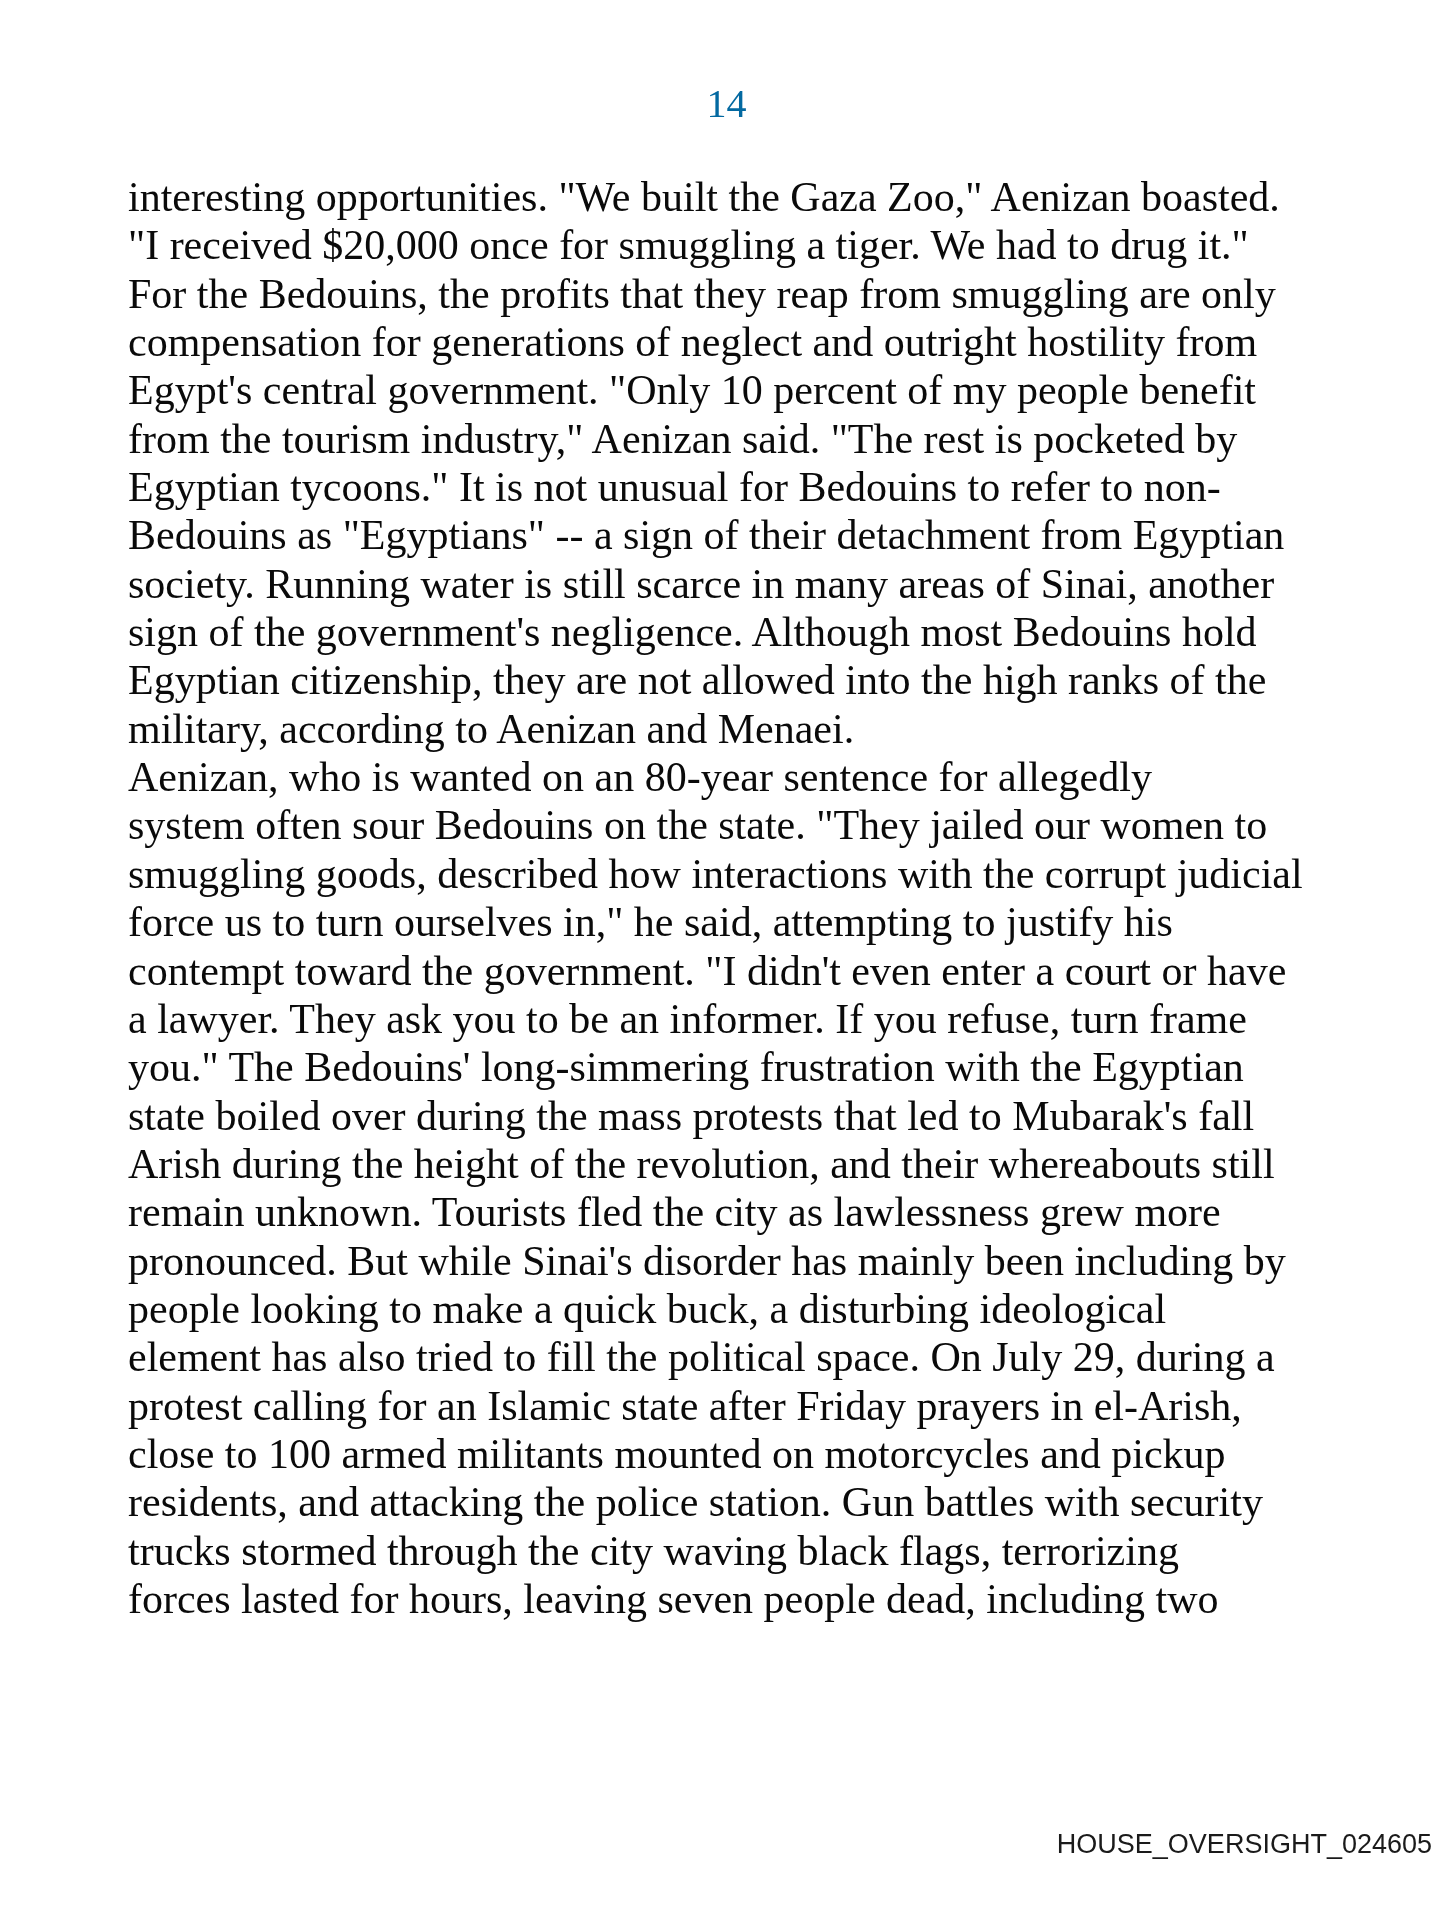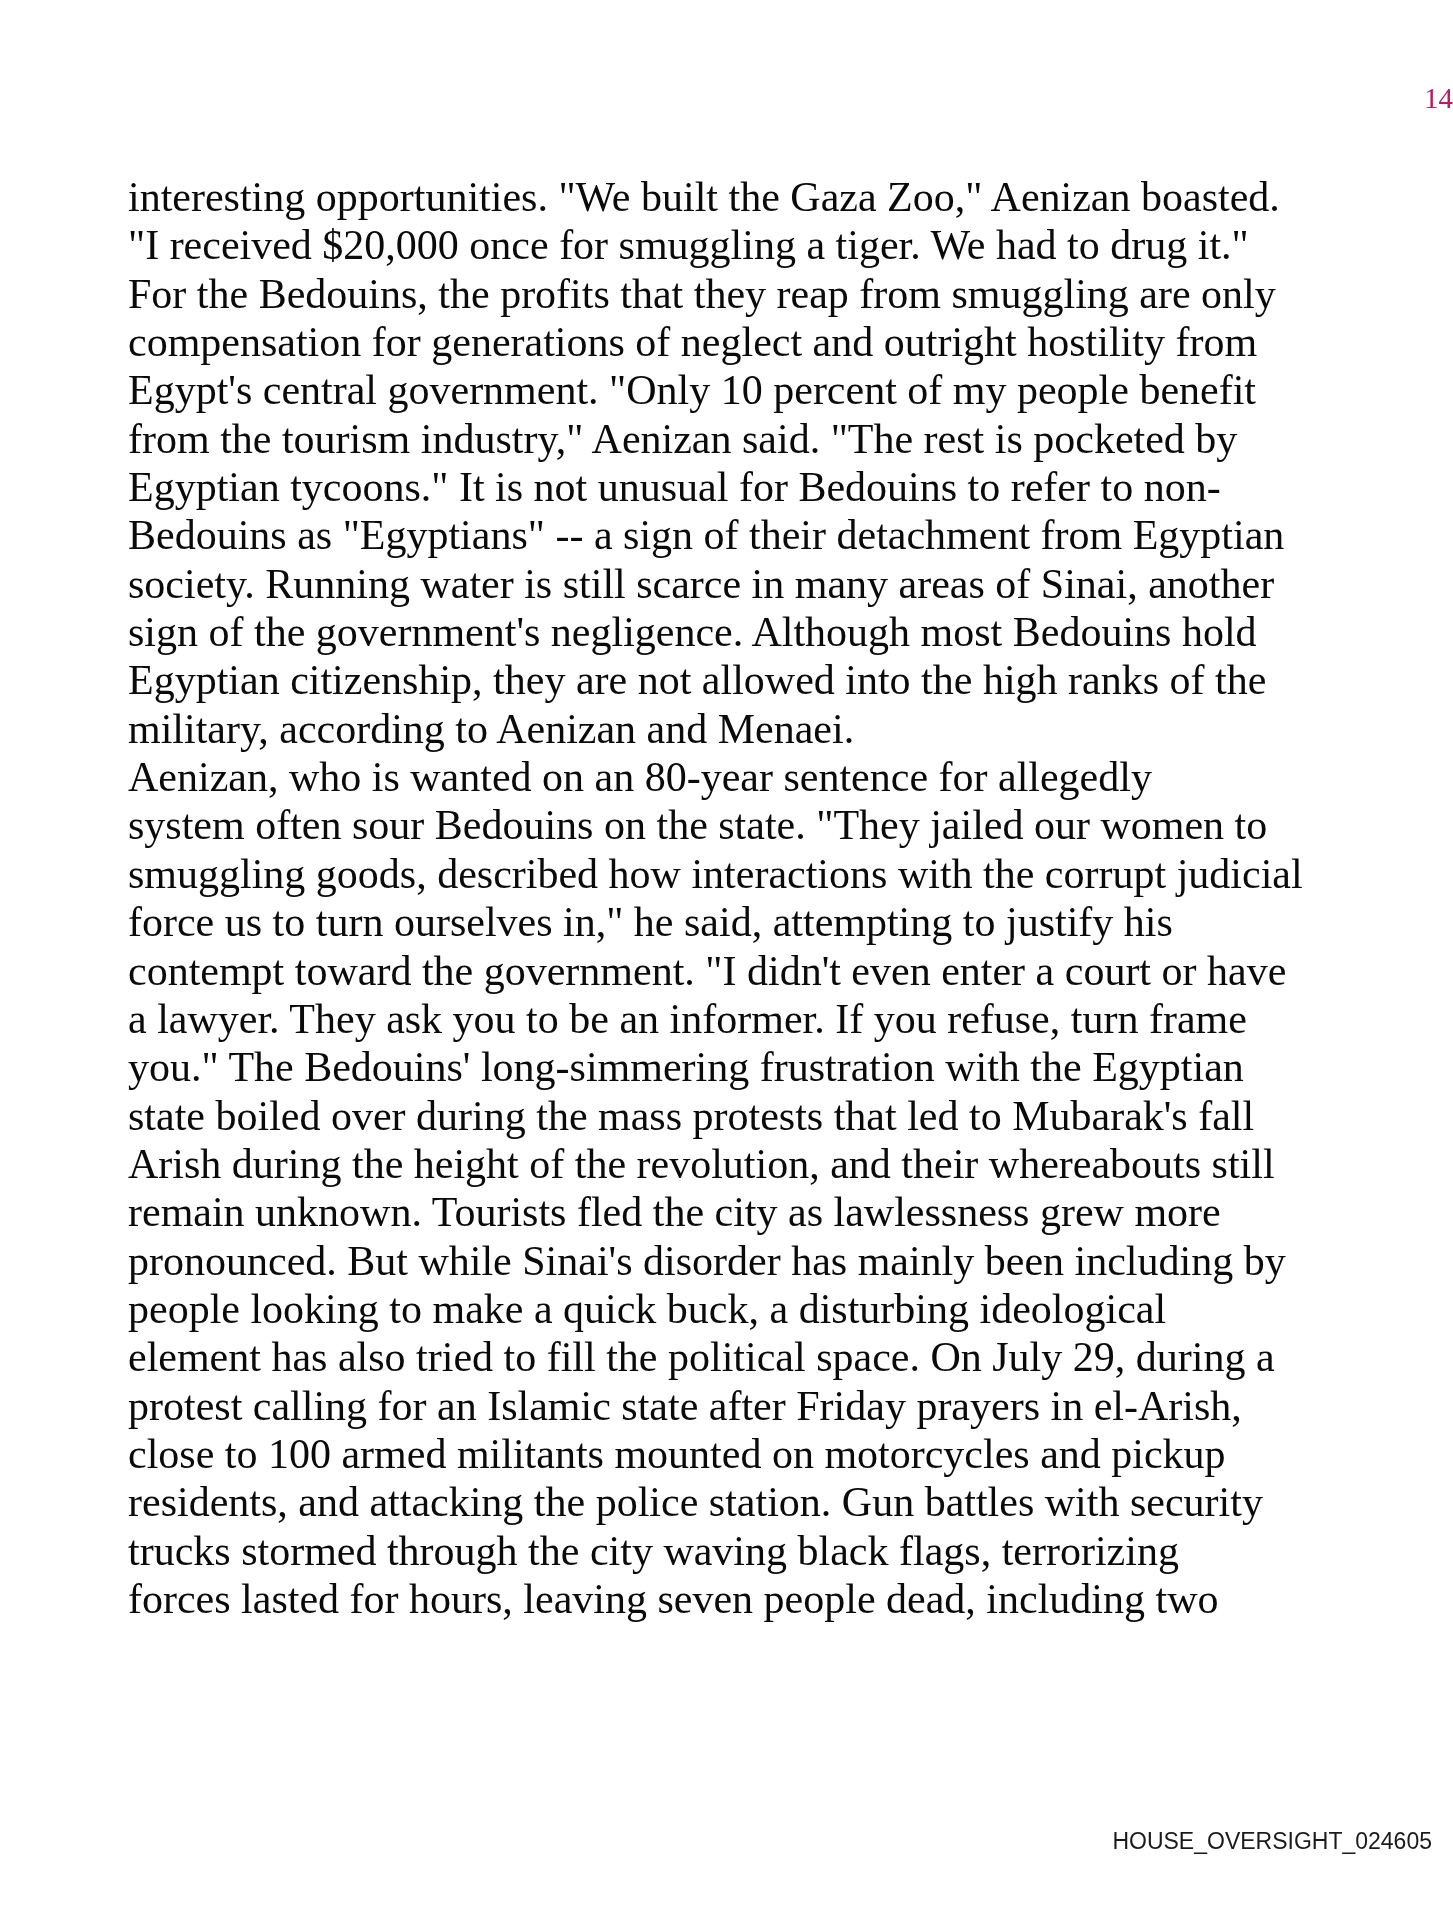--- a/index.html
+++ b/index.html
@@ -14,44 +14,44 @@
     background: #ffffff;
     color: #000000;
     font-family: "Liberation Serif", serif;
     overflow: hidden;
   }
   .page-number {
     position: absolute;
     top: 84px;
     left: 0;
     width: 100%;
-    text-align: right;
-    font-size: 29px;
+    text-align: center;
+    font-size: 40px;
     line-height: 1;
-    color: #be185d;
+    color: #0369a1;
   }
   .body-text {
     position: absolute;
     left: 128px;
     top: 173px;
     width: 1240px;
     font-size: 42px;
     line-height: 48.35px;
     letter-spacing: 0px;
     color: #0a0a0a;
   }
   .body-text .text-line {
     white-space: nowrap;
   }
   .footer-stamp {
     position: absolute;
     top: 1828px;
     right: 21px;
     font-family: "Liberation Sans", sans-serif;
-    font-size: 23px;
+    font-size: 27px;
     line-height: 1.2;
     color: #1a1a1a;
   }
 </style>
 </head>
 <body>
 
 <div class="page">
   <div class="page-number">14</div>
 

